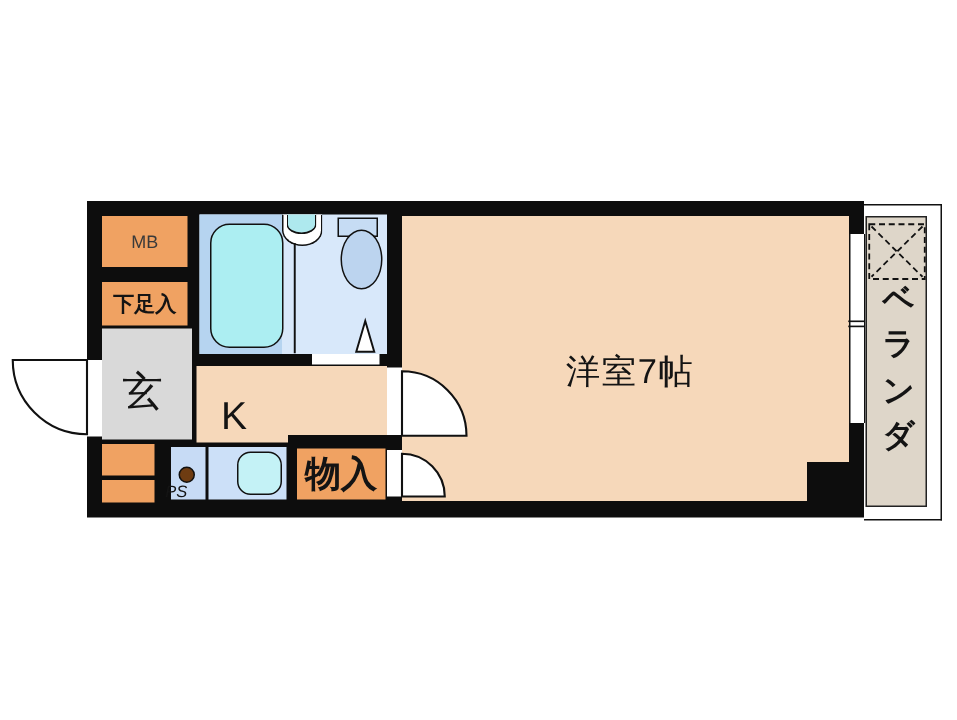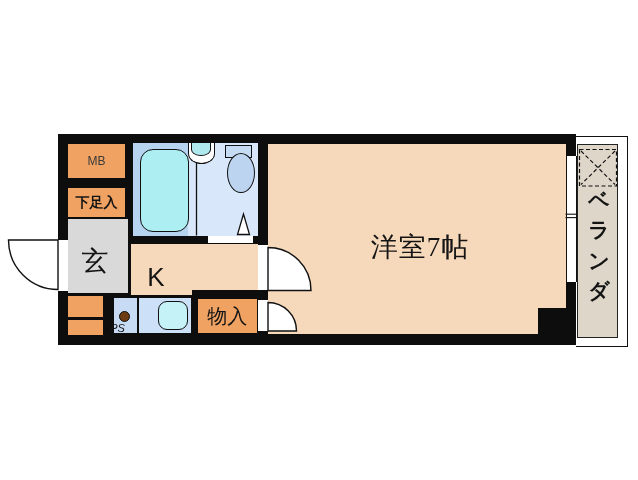--- a/index.html
+++ b/index.html
@@ -53,24 +53,24 @@
     border-left:1.5px solid #111;border-right:1.5px solid #111;box-sizing:border-box;z-index:4;}
   
   #balcony{left:576px;top:136px;width:52px;height:211px;background:#fff;box-sizing:border-box;
     border:1.5px solid #111;border-left:none;z-index:2;}
   #balcony-floor{left:577px;top:143.5px;width:41px;height:194px;background:var(--balcony-floor);
     border:1px solid #222;box-sizing:border-box;z-index:2;}
   #balcony-label{left:586px;top:189px;width:26px;height:112px;display:flex;flex-direction:column;
     align-items:center;justify-content:space-between;z-index:6;}
   #balcony-label .bchar{font-size:21px;font-weight:bold;line-height:1;color:#141414;}
   
-  #main-room-label{left:350px;top:232px;width:140px;height:30px;font-size:27px;letter-spacing:1px;font-family:Liberation Serif, serif;}
+  #main-room-label{left:350px;top:232px;width:140px;height:30px;font-size:23px;letter-spacing:1px;}
   #kitchen-label{left:140px;top:263px;width:32px;height:28px;font-size:26px;}
   #entrance-label{left:81px;top:247px;width:28px;height:28px;font-size:27px;}
-  #storage-label{left:197.5px;top:305px;width:59.5px;height:22px;font-size:20px;font-weight:normal;}
+  #storage-label{left:197.5px;top:305px;width:59.5px;height:22px;font-size:24px;font-weight:bold;}
   #meter-box-label{left:68px;top:153px;width:57px;height:16px;font-size:12px;color:#3a3a3a;}
   #shoe-cabinet-label{left:68px;top:195px;width:57px;height:15px;font-size:14px;font-weight:600;}
   #pipe-space-label{left:68px;top:321px;width:35px;height:13px;font-size:11px;font-style:italic;padding-left:32px;}
   #overlay-svg{left:0;top:0;width:638px;height:480px;z-index:5;pointer-events:none;}
 </style>
 </head>
 <body>
 
 <div id="canvas">
 

